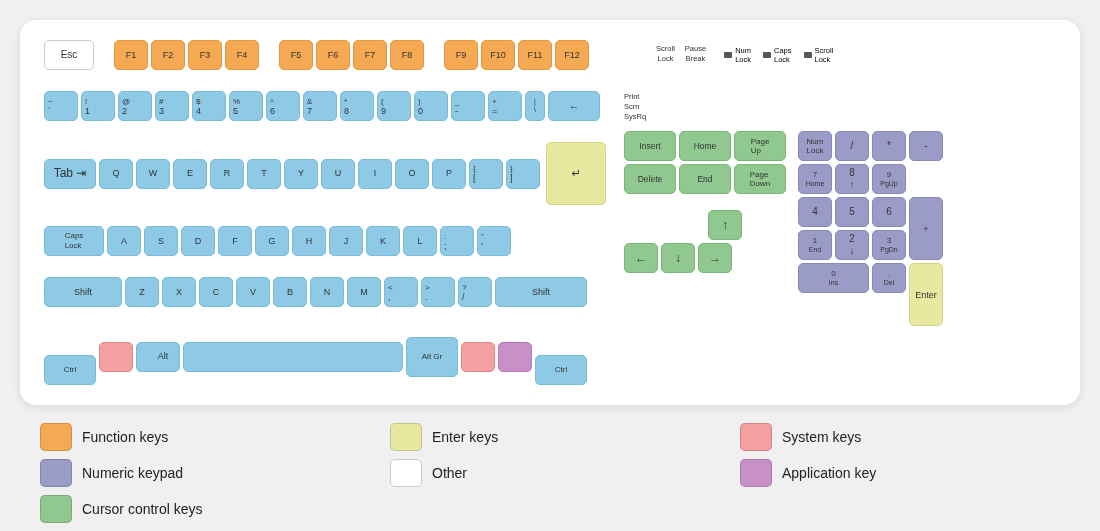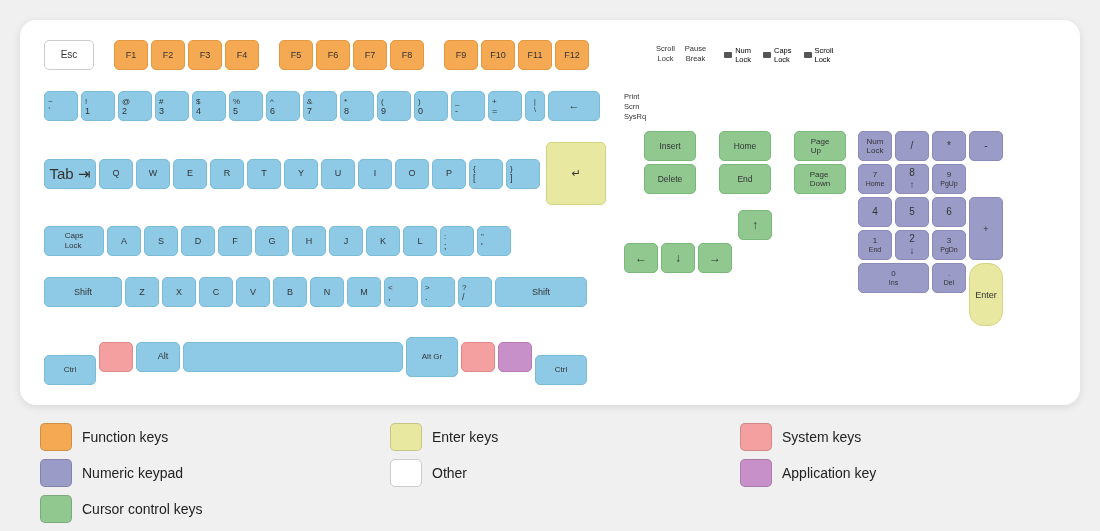--- a/index.html
+++ b/index.html
@@ -74,21 +74,21 @@
     .k-app { background: #c890c8; border-color: #b87ab8; }
 
     .keyboard-row {
       display: flex;
       gap: 3px;
       align-items: center;
     }
 
     
     .w1 { width: 34px; height: 30px; }
-    .w2 { width: 52px; height: 30px; margin-left: 20px; }
+    .w2 { width: 52px; height: 30px; }
     .w4 { width: 220px; height: 30px; }
     .w-esc { width: 50px; height: 30px; }
     .w-tab { width: 52px; height: 30px; }
     .w-caps { width: 60px; height: 30px; }
     .w-shift-l { width: 78px; height: 30px; }
     .w-shift-r { width: 92px; height: 30px; }
     .w-ctrl { width: 52px; height: 30px; margin-top: 27px; }
     .w-alt { width: 44px; height: 30px; padding-left: 10px; }
     .w-altgr { width: 52px; height: 40px; }
     .w-bs { width: 52px; height: 30px; }
@@ -128,21 +128,21 @@
 
     .indicator-led {
       width: 8px;
       height: 6px;
       background: #666;
       border-radius: 1px;
     }
 
     .np1 { width: 34px; height: 30px; }
     .np2 { width: 71px; height: 30px; }
-    .np-enter { width: 34px; height: 63px; border-radius: 14px; display: flex; align-items: center; justify-content: center; font-size: 9px; font-weight: 500; cursor: pointer; border: 1px solid #8a8ab8; background: #9b9bc8; color: #333; }
+    .np-enter { width: 34px; height: 63px; border-radius: 5px; display: flex; align-items: center; justify-content: center; font-size: 9px; font-weight: 500; cursor: pointer; border: 1px solid #8a8ab8; background: #9b9bc8; color: #333; }
     .np-plus { width: 34px; height: 63px; border-radius: 5px; display: flex; align-items: center; justify-content: center; font-size: 9px; font-weight: 500; cursor: pointer; border: 1px solid #8a8ab8; background: #9b9bc8; color: #333; }
 
     
     .legend {
       width: 1060px;
       margin-top: 18px;
       display: grid;
       grid-template-columns: repeat(3, 1fr);
       gap: 8px 30px;
       padding: 0 20px;
@@ -245,21 +245,21 @@
             <span class="bottom-char">=</span>
         </div>
         <div class="key k-typewriter w1" style="width:20px;">
           <span style="font-size:7px;">|</span>
             <span style="font-size:7px;">\</span>
         </div>
         <div class="key k-typewriter w-bs" style="font-size:11px;">←</div>
       </div>
 
       <div class="keyboard-row">
-        <div class="key k-typewriter w-tab" style="font-size:15px;">Tab ⇥</div>
+        <div class="key k-typewriter w-tab" style="font-size:12px;">Tab ⇥</div>
         <div class="key k-typewriter w1">Q</div>
         <div class="key k-typewriter w1">W</div>
         <div class="key k-typewriter w1">E</div>
         <div class="key k-typewriter w1">R</div>
         <div class="key k-typewriter w1">T</div>
         <div class="key k-typewriter w1">Y</div>
         <div class="key k-typewriter w1">U</div>
         <div class="key k-typewriter w1">I</div>
         <div class="key k-typewriter w1">O</div>
         <div class="key k-typewriter w1">P</div>

